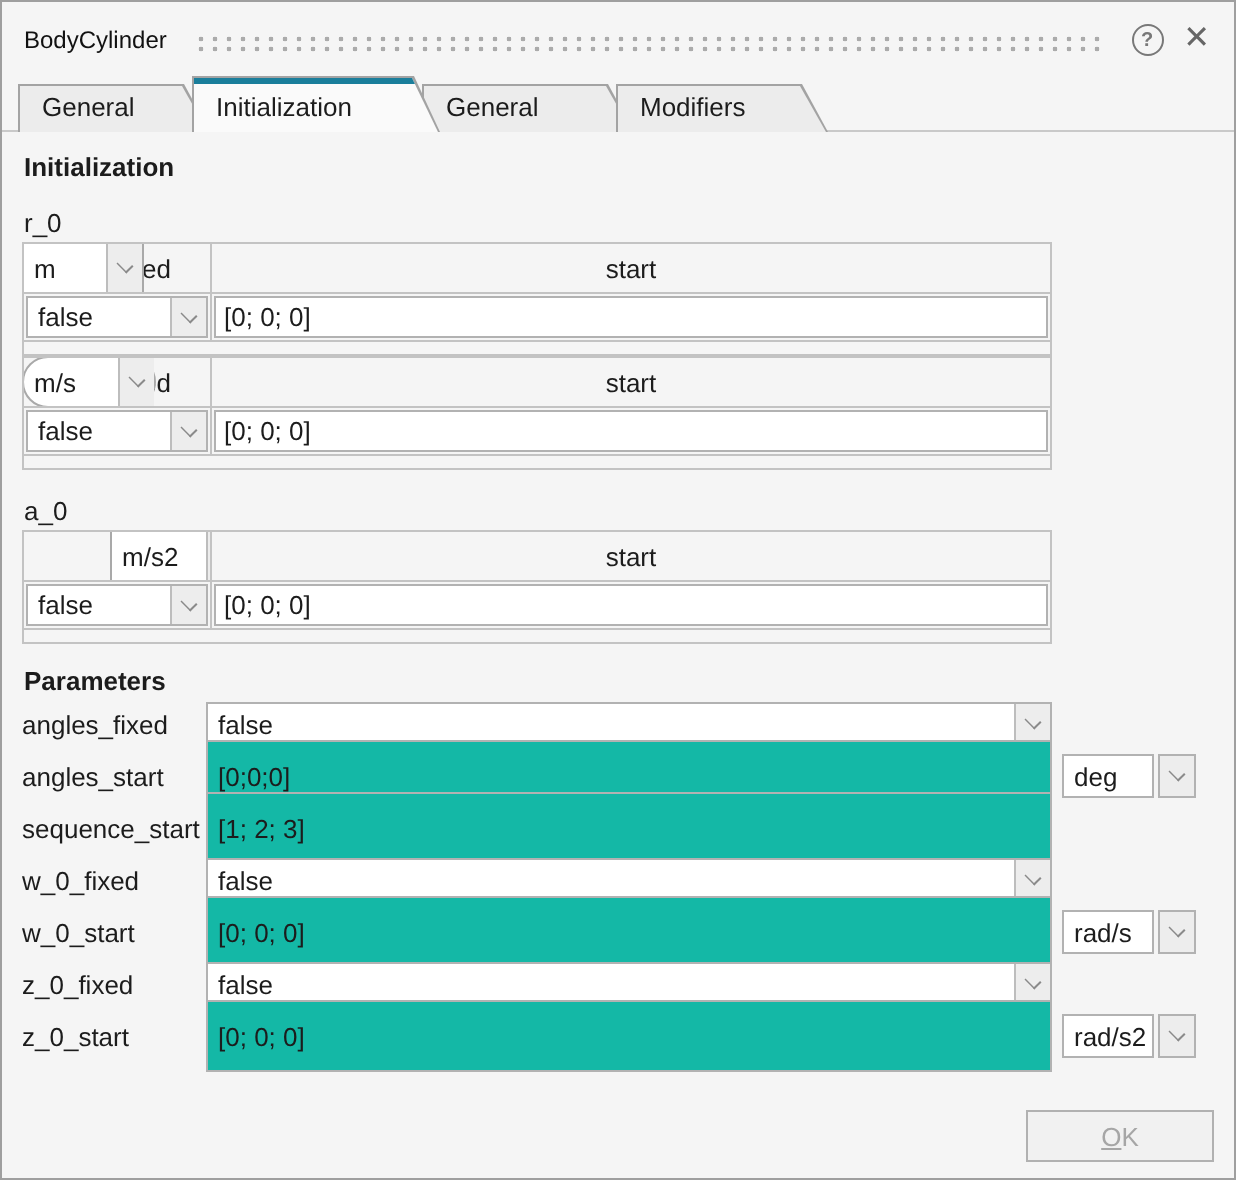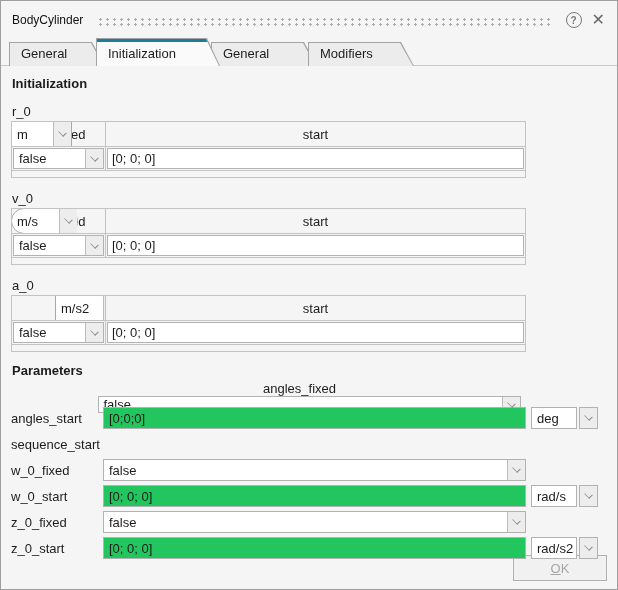--- a/index.html
+++ b/index.html
@@ -59,25 +59,25 @@
   
   .combo { display:flex; height:100%; background:#fff; border:1px solid #b2b2b2; }
   .combo-text { flex:1; display:flex; align-items:center; padding:0 5px; white-space:nowrap; overflow:hidden; }
   .combo-btn { width:18px; border-left:1px solid #bdbdbd; background:#ededed;
                display:flex; align-items:center; justify-content:center; }
   .chev { width:7px; height:7px; border-right:1.6px solid #8a8a8a; border-bottom:1.6px solid #8a8a8a;
           transform:rotate(45deg) scale(1,.72); margin-top:-3px; }
 
   
   .param-row { display:flex; align-items:center; height:22px; margin-bottom:4px; }
-  .params .param-row:first-of-type { margin-top:3px;flex-direction:column; }
+  .params .param-row:first-of-type { margin-top:3px; }
   .param-label { width:92px; white-space:nowrap; }
   .param-field { width:423px; height:22px; }
   .param-field.combo { width:423px; }
-  .text-field { width:423px; height:22px; border:1px solid #b2b2b2; background:#22c55e;
+  .text-field { width:423px; height:36px; border:1px solid #b2b2b2; background:#14b8a6;
                 padding:0 5px; font:inherit; color:inherit; }
   .unit { display:flex; margin-left:5px; height:22px; }
   .unit-field { width:46px; border:1px solid #b2b2b2; background:#fff; display:flex;
                 align-items:center; padding:0 5px; white-space:nowrap; }
   .unit-btn { width:19px; margin-left:2px; border:1px solid #b2b2b2; background:#ededed;
               display:flex; align-items:center; justify-content:center; }
 
   
   .footer { position:absolute; right:10px; bottom:8px; display:flex; gap:6px; }
   .btn { min-width:94px; height:26px; border:1px solid #b1b1b1; background:#f1f1f1;
@@ -150,21 +150,20 @@
           </div>
           <div class="start-cell">
             <input value="[0; 0; 0]" style="">
           </div>
         </div>
         <div class="gt-strip"></div>
       </div>
     </div>
 
     <div class="group g-v">
-      <div class="group-name">v_0</div>
       <div class="group-table">
         <div class="gt-header">
           <div class="gt-fixed-col">
             <span class="fixed-label">fixed</span>
             <div class="unit-combo">
               <span class="combo-text">m/s</span>
               <span class="combo-btn">
                   <span class="chev"></span>
                 </span>
             </div>
@@ -240,20 +239,21 @@
         <div class="unit">
           <span class="unit-field">deg</span>
           <span class="unit-btn">
               <span class="chev"></span>
             </span>
         </div>
       </div>
 
       <div class="param-row">
         <span class="param-label">sequence_start</span>
+        <input class="text-field" value="[1; 2; 3]" style="">
       </div>
 
       <div class="param-row">
         <span class="param-label">w_0_fixed</span>
         <div class="combo param-field">
           <span class="combo-text">false</span>
           <span class="combo-btn">
               <span class="chev"></span>
             </span>
         </div>

